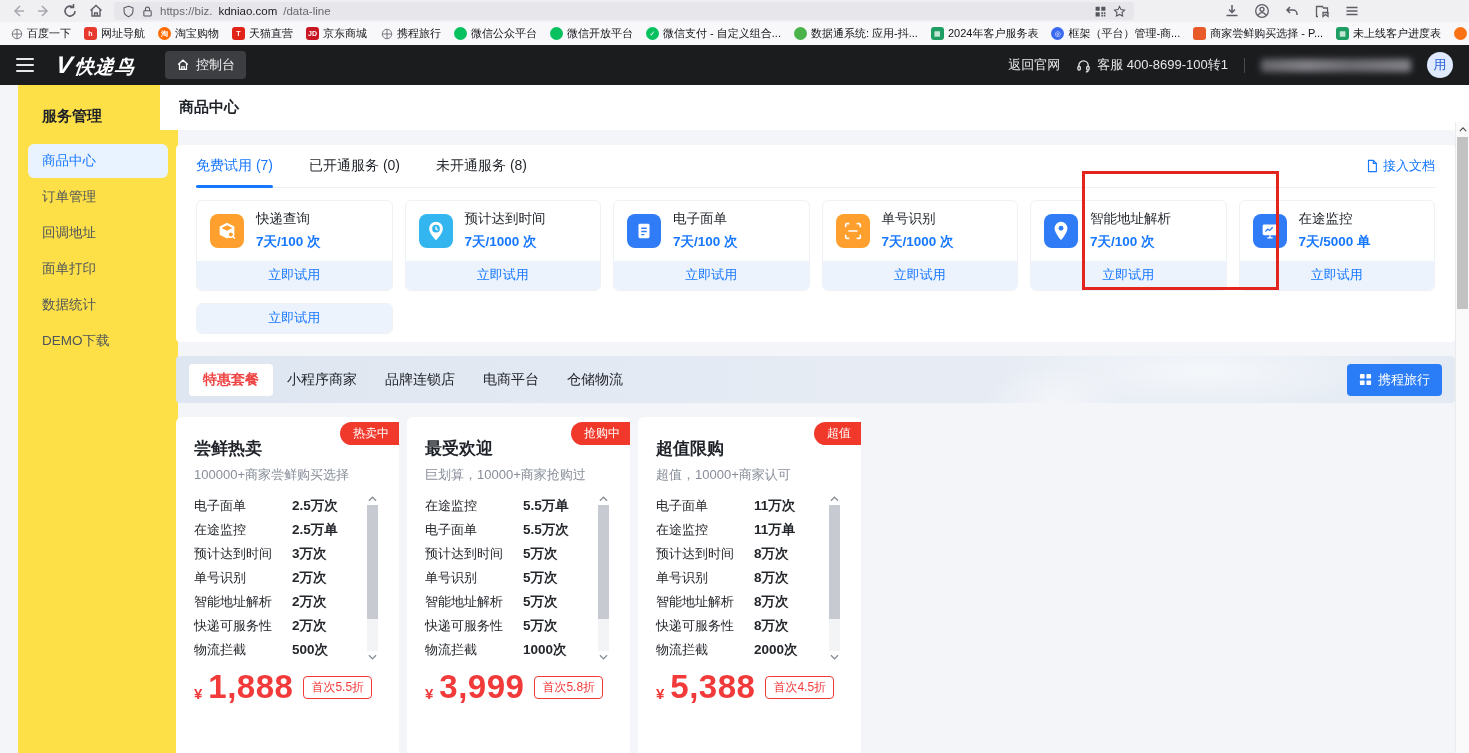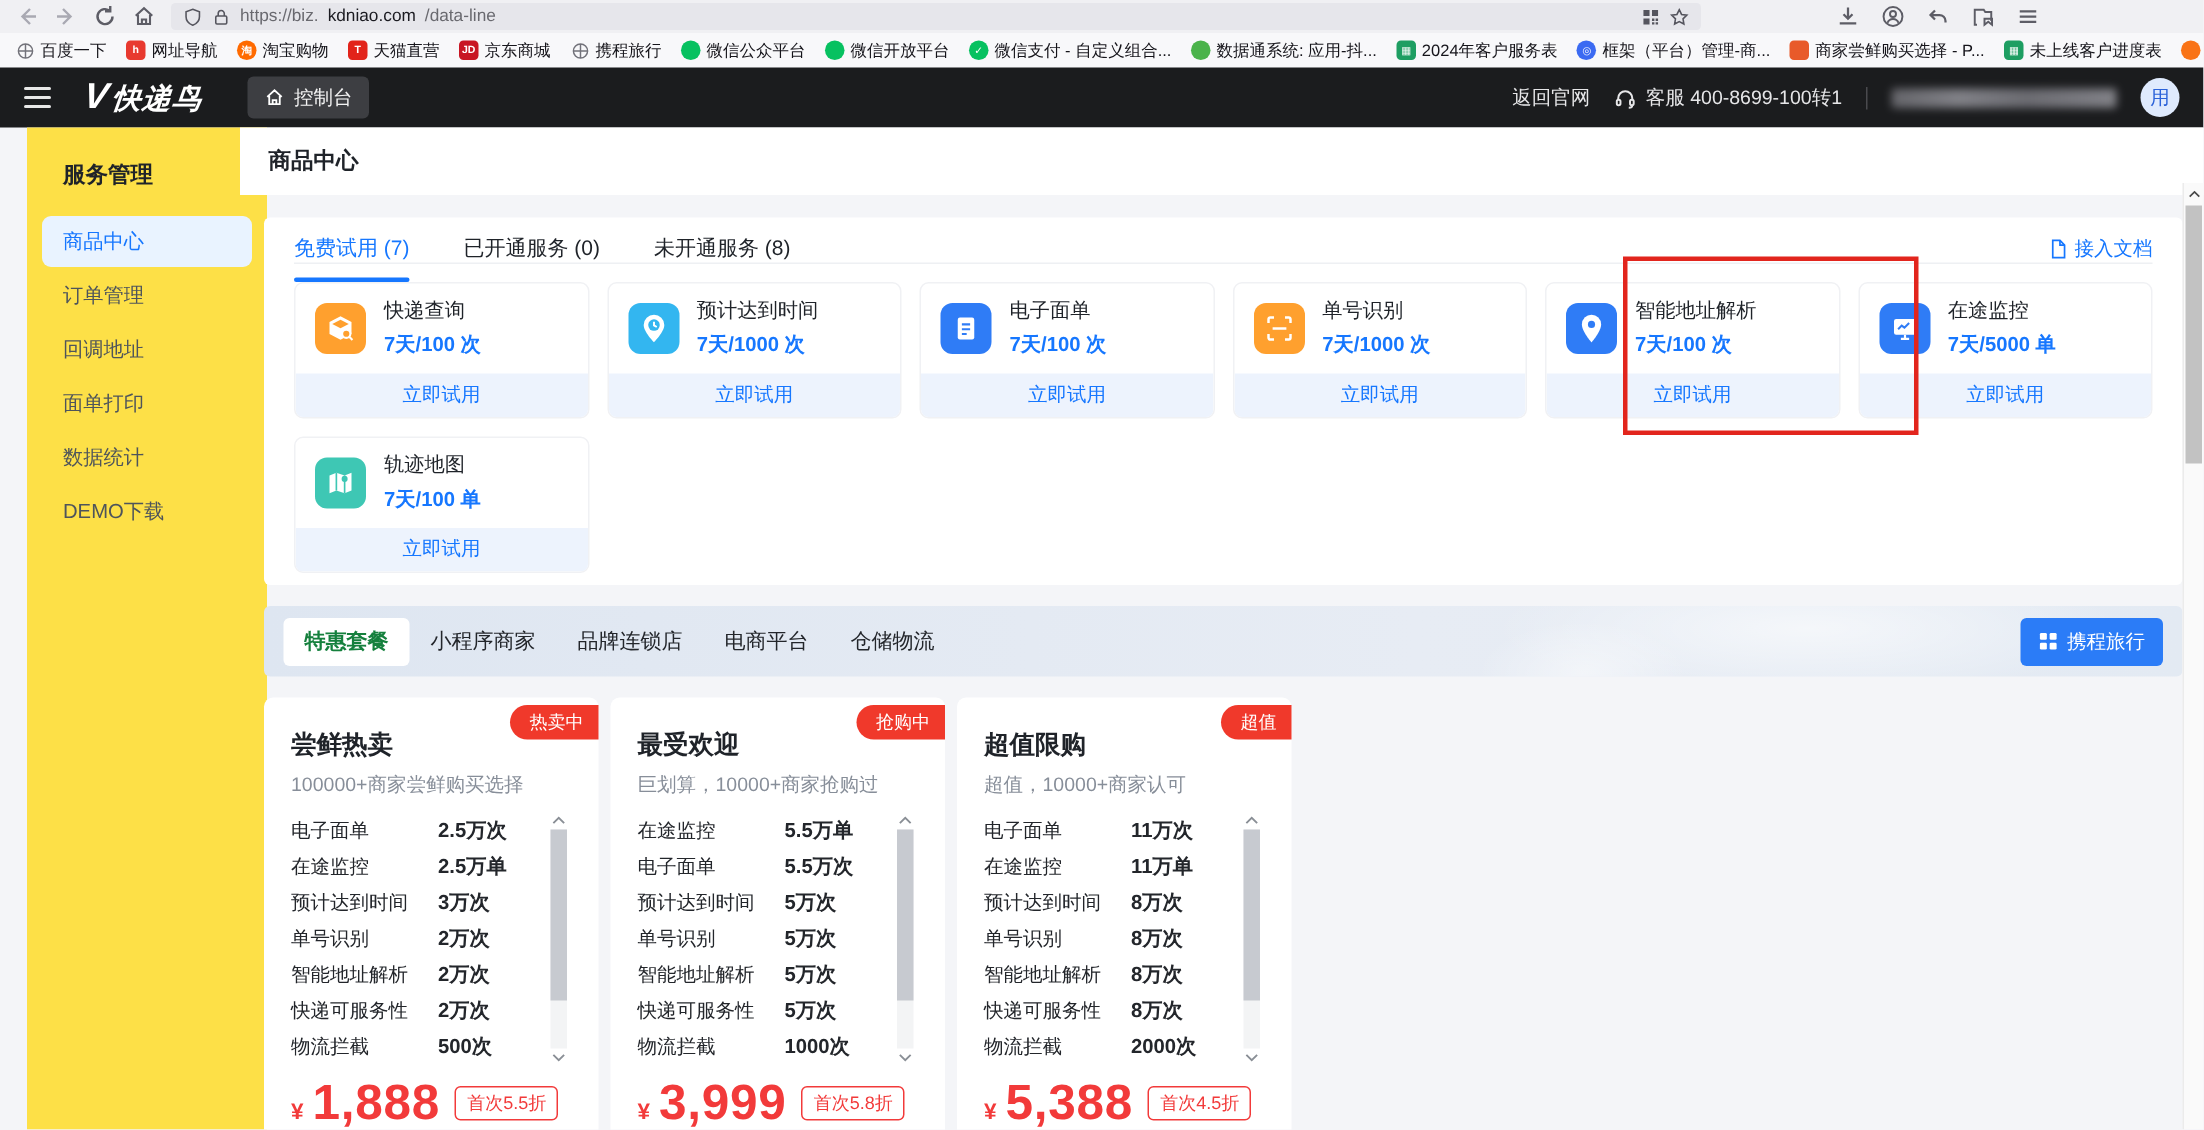--- a/index.html
+++ b/index.html
@@ -42,39 +42,39 @@
   .side h3 { font-size:15px; color:#1f2329; padding:22px 0 16px 24px; }
   .sitem { height:34px; line-height:34px; margin:2px 10px; padding-left:14px; border-radius:6px; font-size:13.5px; color:#4e545b; cursor:pointer; }
   .sitem.active { background:#e9f3ff; color:#1677ff; }
 
   
   .main { position:absolute; left:160px; top:85px; right:0; bottom:0; }
   .ptitle { background:#fff; height:45px; display:flex; align-items:center; padding-left:19px; font-size:15px; font-weight:bold; color:#1f2329; }
   .content { padding:15px 14px 0 16px; }
 
   .card1 { background:#fff; border-radius:4px; padding:12px 20px 8px; }
-  .tabsrow { display:flex; align-items:center; gap:36px; border-bottom:1px solid #eef0f3; }
+  .tabsrow { display:flex; align-items:center; gap:36px; border-bottom:1px solid #eef0f3; padding-bottom:12px; }
   .tab { font-size:14px; color:#1f2329; cursor:pointer; position:relative; }
   .tab.active { color:#1677ff; }
   .tab.active::after { content:""; position:absolute; left:0; right:0; bottom:-13px; height:3px; background:#1677ff; border-radius:2px; }
   .docs { margin-left:auto; color:#1677ff; font-size:13px; display:flex; align-items:center; gap:4px; cursor:pointer; }
 
   .sgrid { margin-top:12px; display:grid; grid-template-columns:repeat(6,1fr); gap:12px; }
   .scard { border:1px solid #f0f1f4; border-radius:6px; overflow:hidden; background:#fff; }
   .scard .top { display:flex; align-items:center; gap:12px; padding:9px 13px 10px; }
   .sicon { width:34px; height:34px; border-radius:8px; display:flex; align-items:center; justify-content:center; flex:0 0 auto; }
   .scard .nm { font-size:13.5px; color:#1f2329; margin-bottom:5px; }
   .scard .qt { font-size:13.5px; color:#1677ff; font-weight:bold; }
   .trybtn { background:#edf3fd; color:#1677ff; text-align:center; font-size:13px; padding:5px 0 6px; cursor:pointer; }
 
   .banner { margin-top:14px; height:47px; border-radius:4px; background:linear-gradient(90deg,#dee6f1,#e7ecf4 60%,#e3eaf3); display:flex; align-items:center; padding:0 13px; position:relative; overflow:hidden; }
   .banner::before { content:""; position:absolute; right:40px; top:-30px; width:420px; height:90px; border-radius:50%; background:radial-gradient(closest-side,rgba(255,255,255,.6),rgba(255,255,255,0)); }
   .banner::after { content:""; position:absolute; right:330px; top:10px; width:140px; height:70px; border-radius:50%; background:radial-gradient(closest-side,rgba(255,255,255,.5),rgba(255,255,255,0)); }
   .ptab { font-size:14px; color:#23262b; padding:7px 14px; cursor:pointer; position:relative; z-index:1; }
-  .ptab.active { background:#fff; color:#15803d; font-weight:bold; border-radius:4px; }
+  .ptab.active { background:#fff; color:#ef4444; font-weight:bold; border-radius:4px; }
   .custom { margin-left:auto; background:#2b7cf7; color:#fff; font-size:13px; border-radius:4px; padding:7px 12px; display:flex; align-items:center; gap:6px; cursor:pointer; position:relative; z-index:1; }
 
   .prow { margin-top:14px; display:flex; gap:8px; }
   .pcard { width:223px; background:#fff; border-radius:6px; position:relative; padding:20px 18px 0; height:420px; }
   .pbadge { position:absolute; top:5px; right:0; background:#f0392b; color:#fff; font-size:12px; padding:3px 10px 3px 13px; border-radius:12px 0 0 12px; }
   .pcard h2 { font-size:17px; color:#1f2329; }
   .psub { margin-top:6px; font-size:13px; color:#878e99; }
   .plist { margin-top:10px; position:relative; padding-right:22px; }
   .prl { display:flex; align-items:center; height:24px; font-size:13px; color:#23262b; }
   .prl .lb { flex:0 0 98px; }
@@ -409,33 +409,20 @@
               </span>
             <div>
                 <div class="nm">在途监控</div>
                 <div class="qt">7天/5000 单</div>
               </div>
             </div>
           <div class="trybtn">立即试用</div>
         </div>
 
         <div class="scard">
-          <div class="top">
-              <span class="sicon" style="color: rgb(62, 199, 180); background: rgb(62, 199, 180);">
-                <svg width="22" height="22" viewBox="0 0 24 24">
-                  <path fill="#fff" d="M4 6.5l5-2 6 2 5-2v13l-5 2-6-2-5 2z"></path>
-                  <path stroke="currentColor" stroke-width="1.2" fill="none" d="M9 4.5v13M15 6.5v13"></path>
-                  <circle cx="15" cy="9" r="2.2" fill="currentColor"></circle>
-                </svg>
-              </span>
-            <div>
-                <div class="nm">轨迹地图</div>
-                <div class="qt">7天/100 单</div>
-              </div>
-            </div>
           <div class="trybtn">立即试用</div>
         </div>
       </div>
     </div>
 
     <div class="banner">
       <span class="ptab active">特惠套餐</span>
       <span class="ptab">小程序商家</span>
       <span class="ptab">品牌连锁店</span>
       <span class="ptab">电商平台</span>

